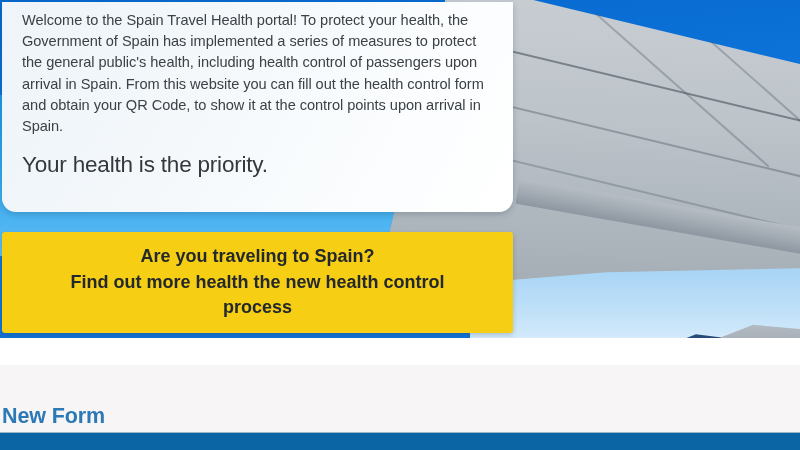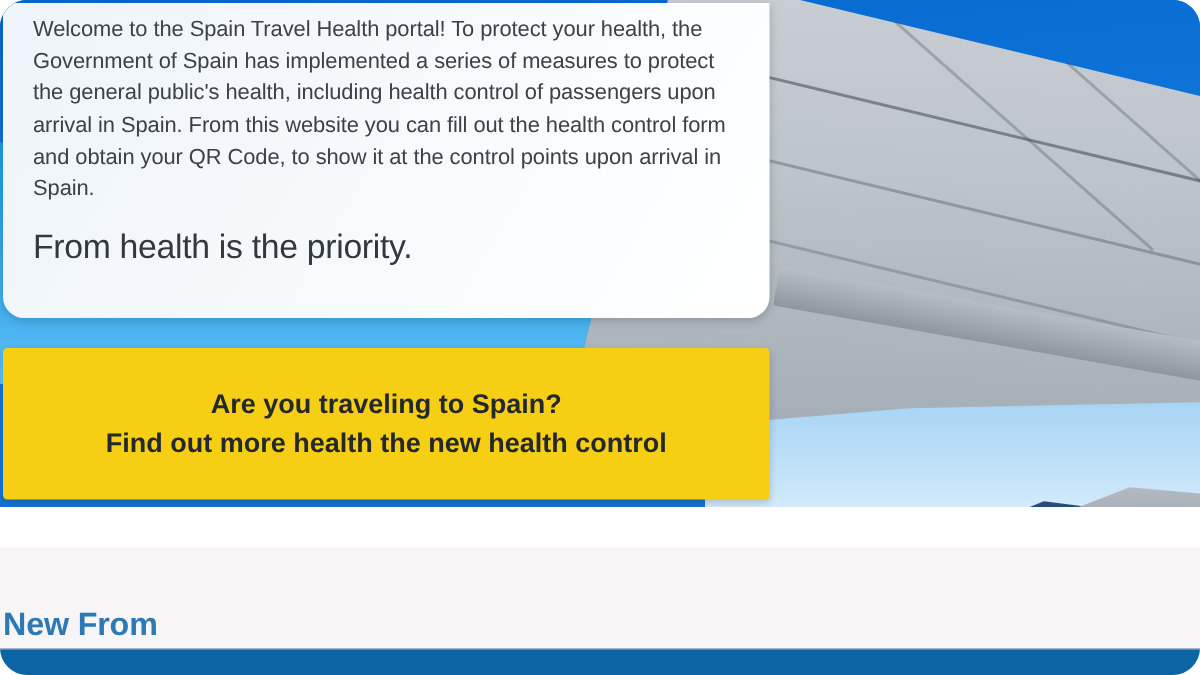--- a/index.html
+++ b/index.html
@@ -15,21 +15,20 @@
     font-family: "Liberation Sans", "DejaVu Sans", sans-serif;
     position: relative;
   }
 
   #page {
     position: relative;
     width: 800px;
     height: 450px;
     background: #ffffff;
     overflow: hidden;
-    border-radius: 18px;
   }
 
   
   .hero {
     position: absolute;
     left: 0;
     top: 0;
     width: 800px;
     height: 338px;
     overflow: hidden;
@@ -250,30 +249,31 @@
       <div class="rib r2"></div>
     </div>
     <div class="wing-lower"></div>
     <div class="haze"></div>
     <div class="nacelle-shadow"></div>
     <div class="nacelle"></div>
   </div>
 
   <div class="welcome-card">
     <p class="welcome-para">Welcome to the Spain Travel Health portal! To protect your health, the Government of Spain has implemented a series of measures to protect the general public's health, including health control of passengers upon arrival in Spain. From this website you can fill out the health control form and obtain your QR Code, to show it at the control points upon arrival in Spain.</p>
-    <p class="welcome-headline">From health is the priority.</p>
+    <p class="welcome-headline">Your health is the priority.</p>
   </div>
 
   <div class="cta-banner">
     <div class="cta-text">
       <span class="cta-line">Are you traveling to Spain?</span>
       <span class="cta-line">Find out more health the new health control</span>
+      <span class="cta-line">process</span>
     </div>
   </div>
 
   <div class="white-gap"></div>
 
   <div class="form-section">
-    <h2 class="form-title">New From</h2>
+    <h2 class="form-title">New Form</h2>
     <div class="form-bar"></div>
   </div>
 
 </div>
 
 </body></html>

